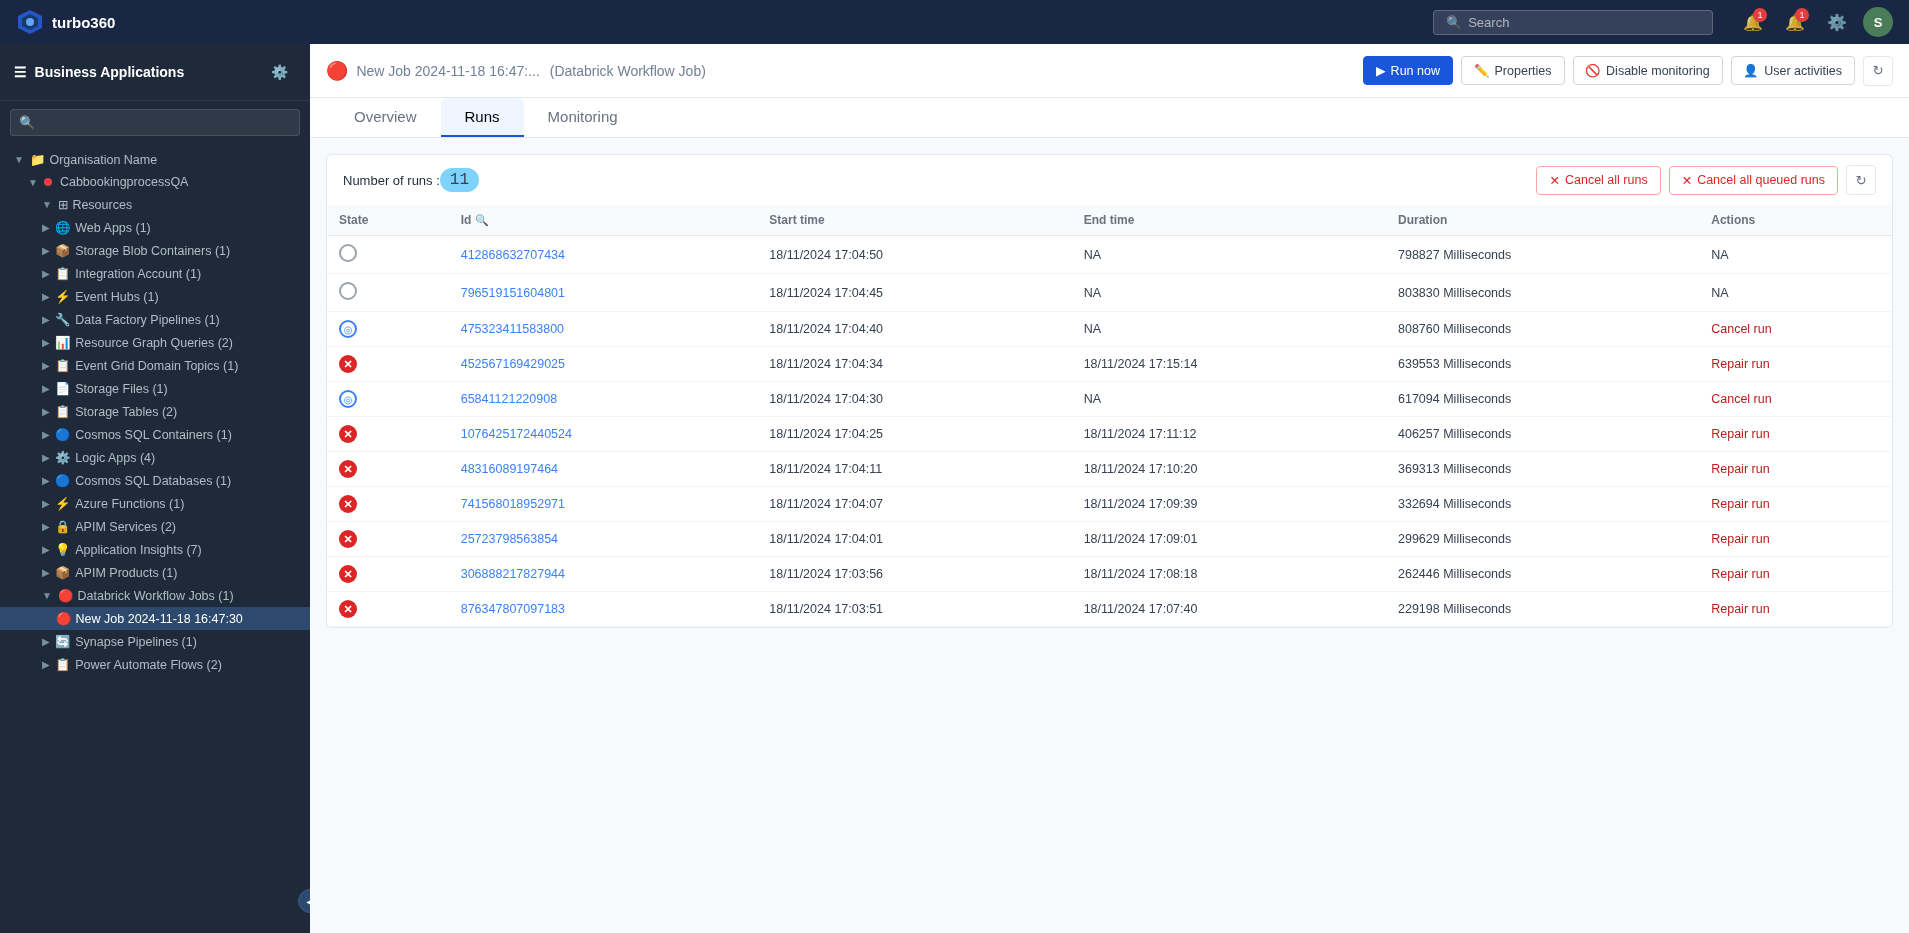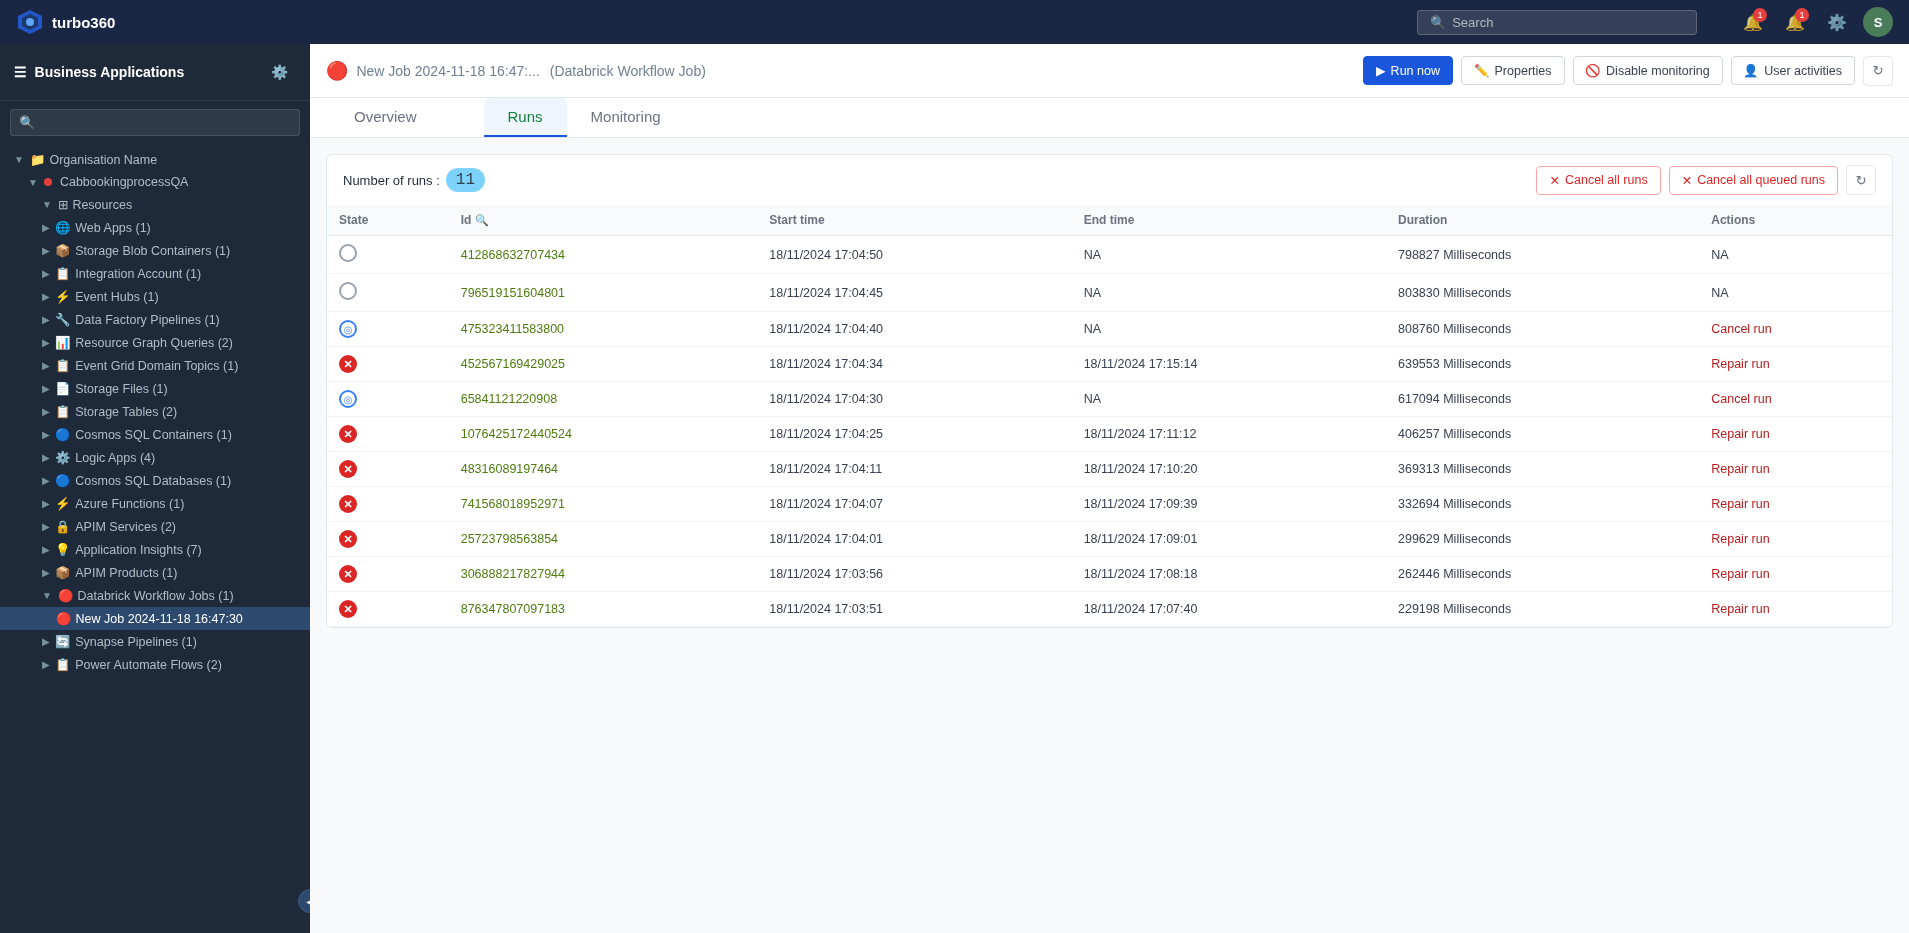--- a/index.html
+++ b/index.html
@@ -5,21 +5,21 @@
     * { box-sizing: border-box; margin: 0; padding: 0; }
     body { font-family: -apple-system, BlinkMacSystemFont, 'Segoe UI', sans-serif; font-size: 13px; background: #f3f4f6; color: #1e293b; }
 
     
     .topnav {
       background: #1a2744;
       height: 44px;
       display: flex;
       align-items: center;
       padding: 0 16px;
-      gap: 28px;
+      gap: 12px;
       position: fixed; top: 0; left: 0; right: 0; z-index: 100;
     }
     .topnav-logo { display: flex; align-items: center; gap: 8px; color: white; font-weight: 700; font-size: 15px; }
     .logo-icon { width: 28px; height: 28px; }
     .topnav-search {
       margin-left: auto;
       display: flex; align-items: center; gap: 6px;
       background: rgba(255,255,255,0.12);
       border: 1px solid rgba(255,255,255,0.2);
       border-radius: 4px;
@@ -133,24 +133,23 @@
       background: white;
       border-bottom: 1px solid #e2e8f0;
       padding: 0 20px;
       display: flex; gap: 0;
     }
     .tab {
       padding: 10px 24px; font-size: 15px; cursor: pointer;
       border-bottom: 2px solid transparent; color: #6b7280;
     }
     .tab.active {
-      color: #15803d; border-bottom-color: #1a56db;
+      color: #000000; border-bottom-color: #1a56db;
       background: #eff6ff; border-radius: 6px 6px 0 0;
       font-weight: 500;
-      margin-left: 43px;
     }
 
     
     .content-area { flex: 1; overflow-y: auto; padding: 16px; }
 
     
     .card {
       background: white; border: 1px solid #e2e8f0;
       border-radius: 6px; margin-bottom: 12px;
     }
@@ -178,21 +177,21 @@
     .data-table th {
       background: #f9fafb; text-align: left;
       padding: 8px 12px; font-size: 12px; font-weight: 600;
       color: #6b7280; border-bottom: 1px solid #e5e7eb;
       white-space: nowrap;
     }
     .data-table td {
       padding: 8px 12px; border-bottom: 1px solid #f0f4f8;
       font-size: 12.5px; color: #374151;
     }
-    .link-blue { color: #4d7c0f; text-decoration: none; cursor: pointer; }
+    .link-blue { color: #3b82f6; text-decoration: none; cursor: pointer; }
     .action-link { color: #b91c1c; cursor: pointer; font-size: 12.5px; }
 
     
     .state-circle {
       width: 18px; height: 18px; border-radius: 50%;
       border: 2px solid #9ca3af; display: inline-block;
     }
     .state-running {
       width: 18px; height: 18px; border-radius: 50%;
       border: 2px solid #3b82f6; display: inline-flex;
@@ -430,21 +429,21 @@
       <div class="tab">
         <span>Monitoring</span>
       </div>
     </div>
 
     <div class="content-area">
 
 
       <div class="card">
         <div class="table-toolbar">
-          <div style="display:flex;align-items:center;gap:6px;">
+          <div style="display:flex;align-items:center;gap:0;">
             <span>Number of runs :</span>
             <span class="run-count-badge">11</span>
           </div>
           <div class="toolbar-right">
             <button class="btn btn-danger-outline">
               <span>✕</span>
               <span>Cancel all runs</span>
             </button>
             <button class="btn btn-danger-outline">
               <span>✕</span>

